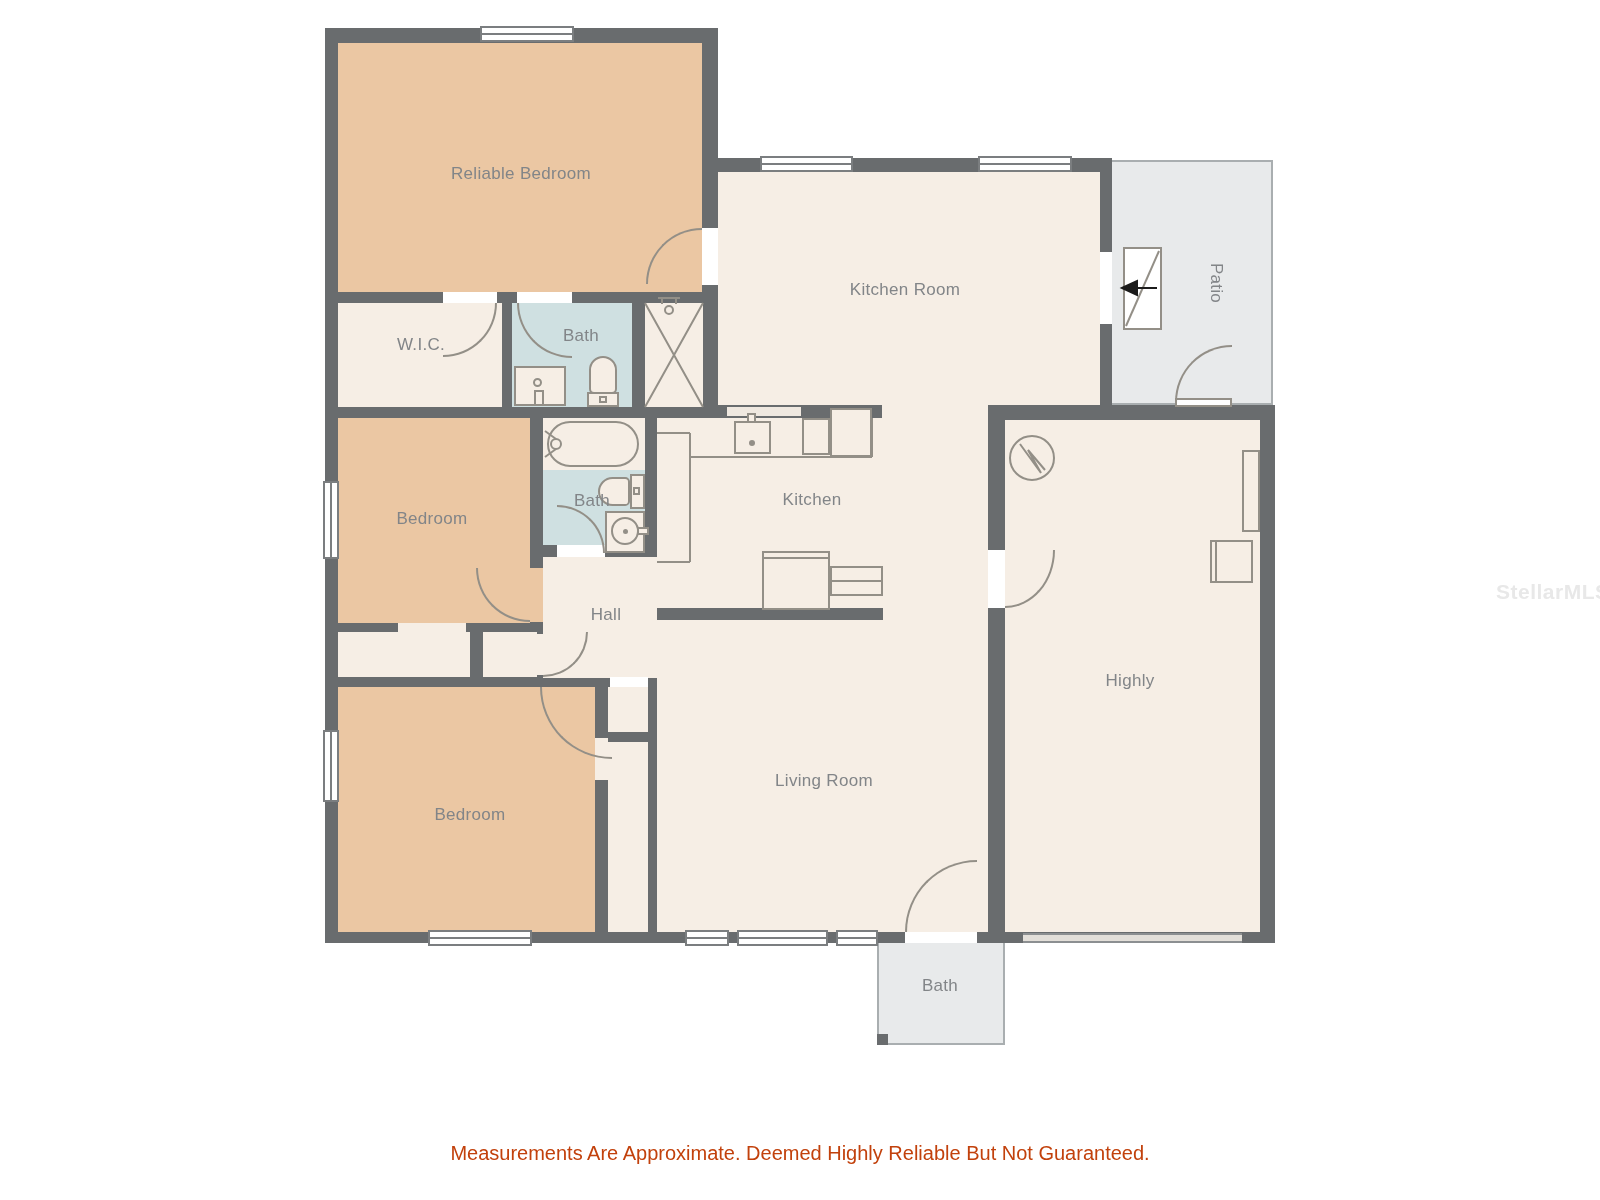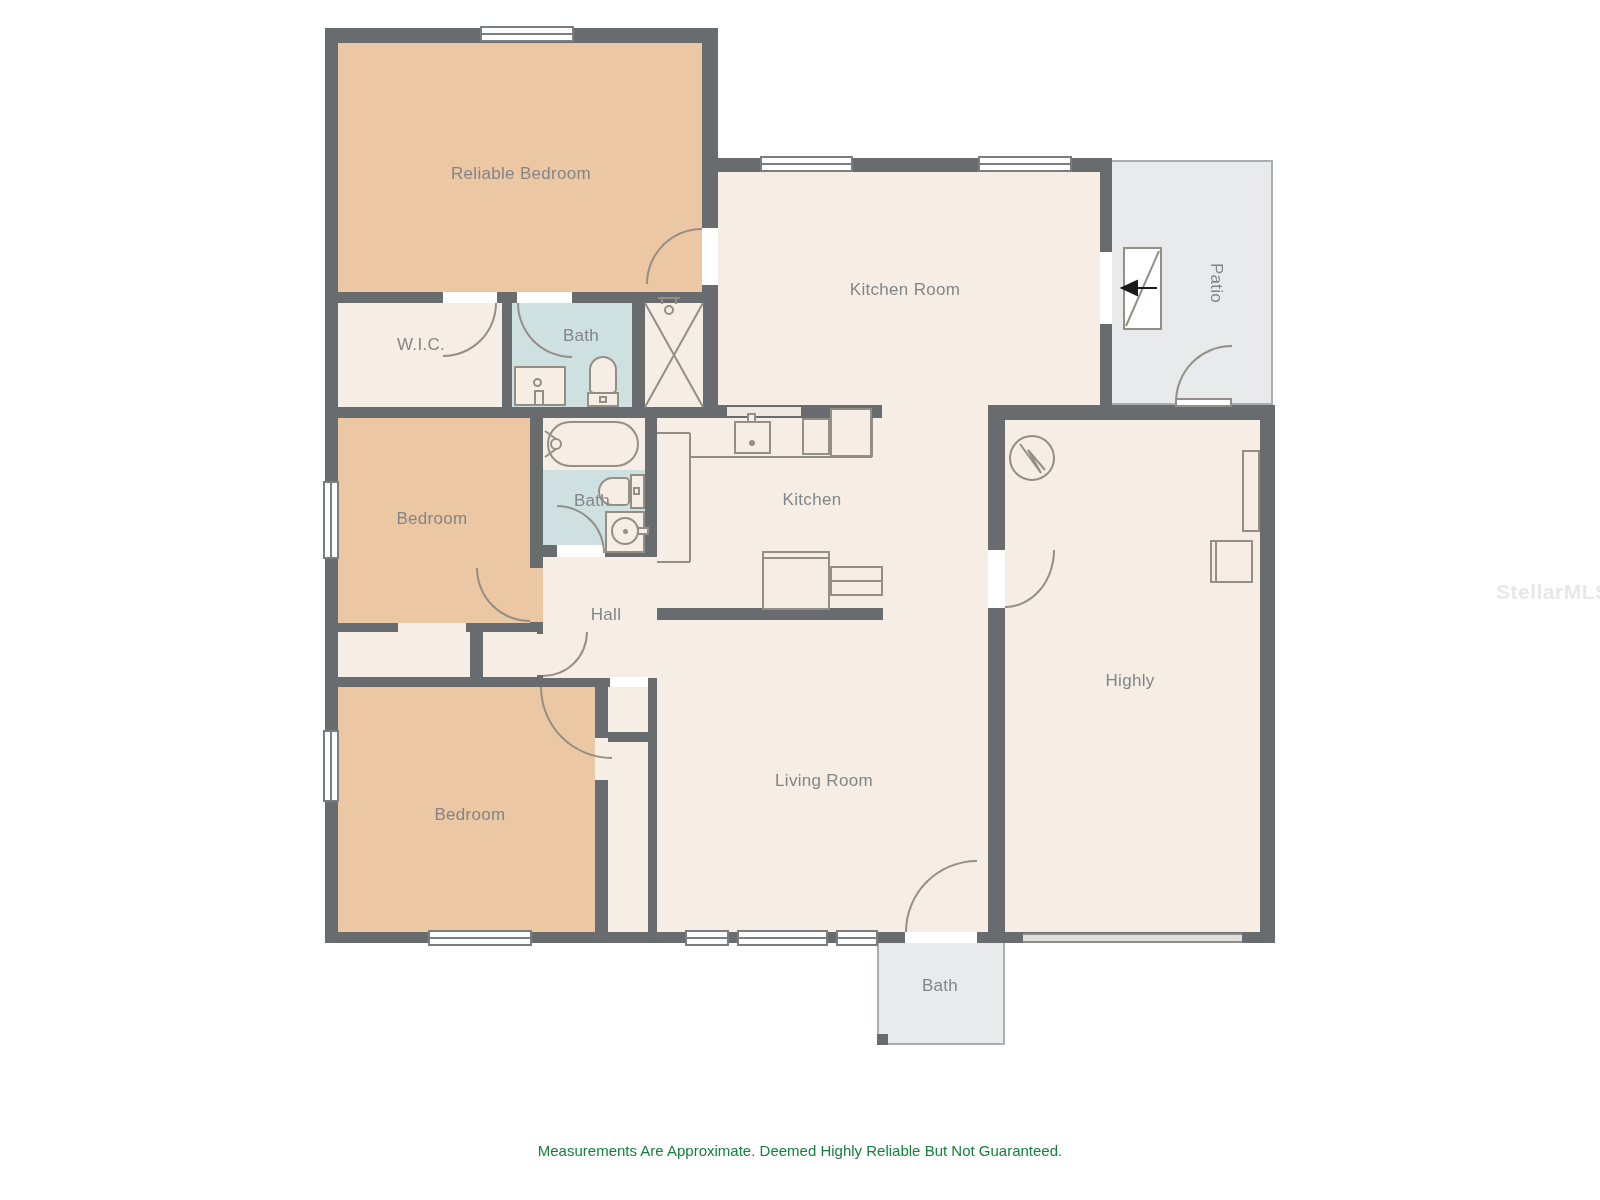--- a/index.html
+++ b/index.html
@@ -22,21 +22,21 @@
   .arc-tl{border-top-width:2px;border-left-width:2px;border-top-left-radius:100%}
   .arc-tr{border-top-width:2px;border-right-width:2px;border-top-right-radius:100%}
   .arc-bl{border-bottom-width:2px;border-left-width:2px;border-bottom-left-radius:100%}
   .arc-br{border-bottom-width:2px;border-right-width:2px;border-bottom-right-radius:100%}
   .fx{position:absolute;border:2px solid #938f87;background:#f6eee5;box-sizing:border-box}
   .fxline{position:absolute;background:#938f87}
   .lbl{position:absolute;color:#828588;font-size:17px;white-space:nowrap;
        transform:translate(-50%,-50%);letter-spacing:.3px}
   .lbl-rot{transform:translate(-50%,-50%) rotate(90deg)}
   .watermark{position:absolute;color:#e8e8e8;font-size:21px;font-weight:600;letter-spacing:.5px}
-  .disclaimer{position:absolute;left:0;right:0;text-align:center;color:#15803d;font-size:15px}
+  .disclaimer{position:absolute;left:0;right:0;text-align:center;color:#c2410c;font-size:20px}
 </style>
 </head>
 <body>
 
 <div class="fp">
 
   <div class="abs out" style="left:1100px;top:160px;width:173px;height:245px"></div>
   <div class="abs out" style="left:877px;top:941px;width:128px;height:104px"></div>
 
   <div class="wall" style="left:325px;top:28px;width:393px;height:915px"></div>

